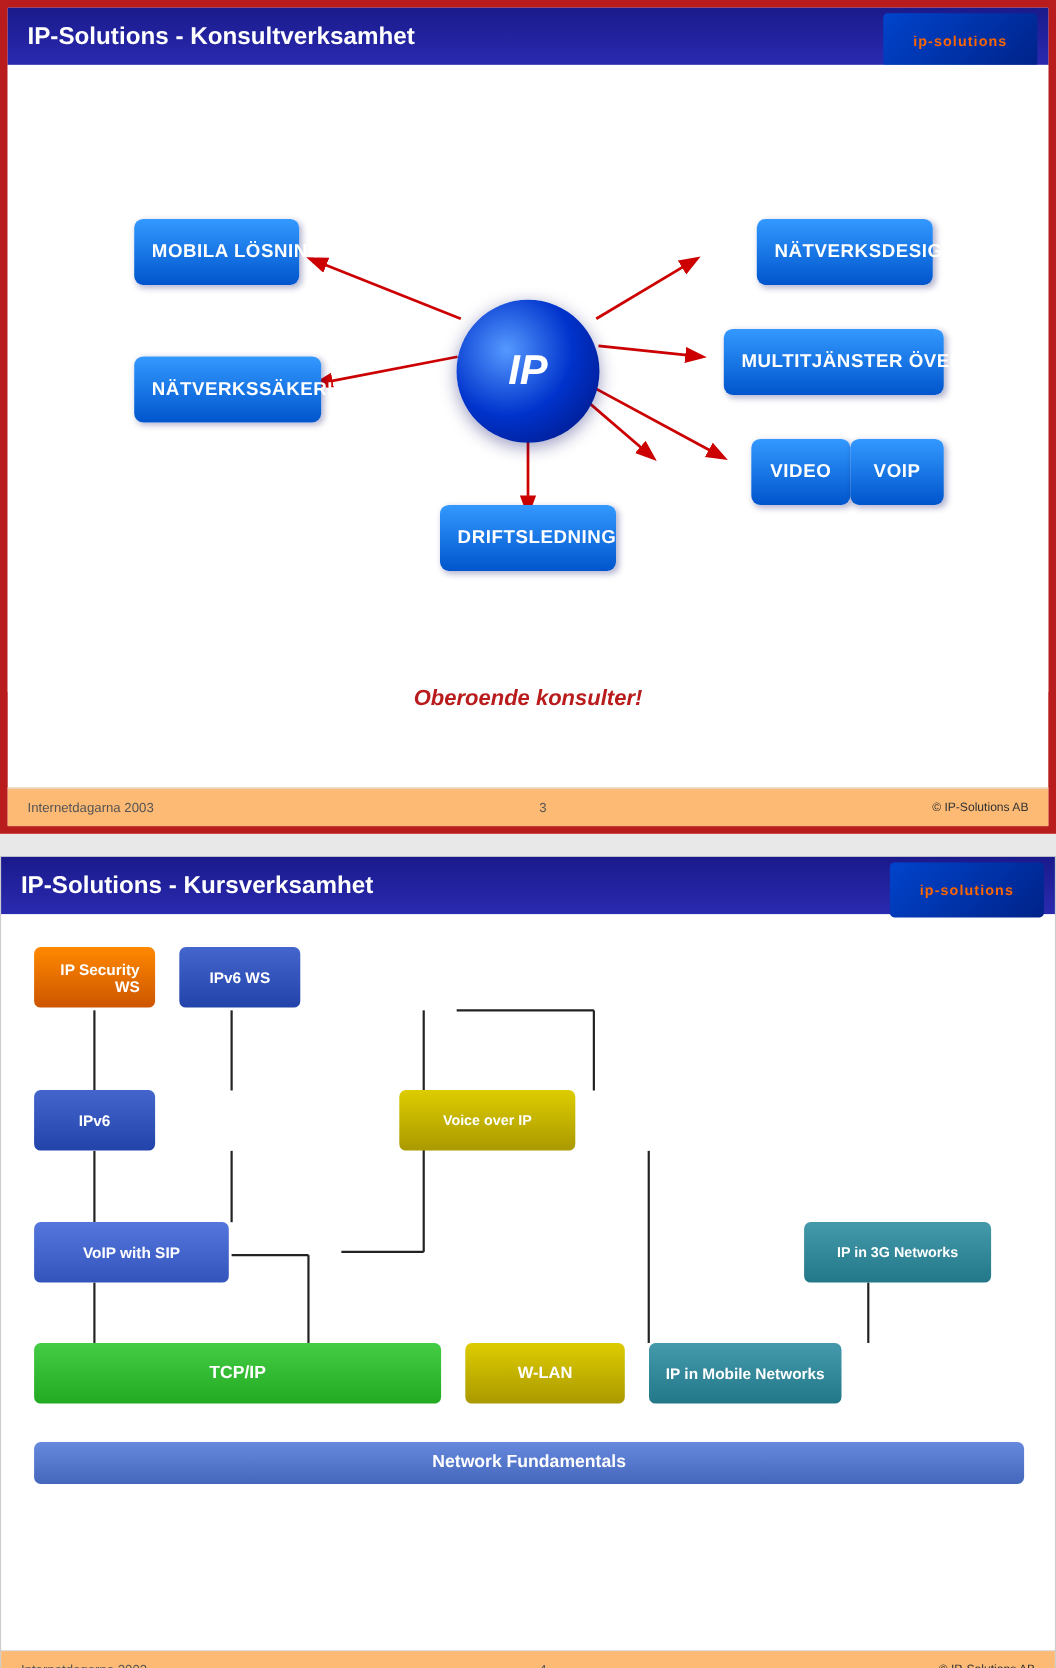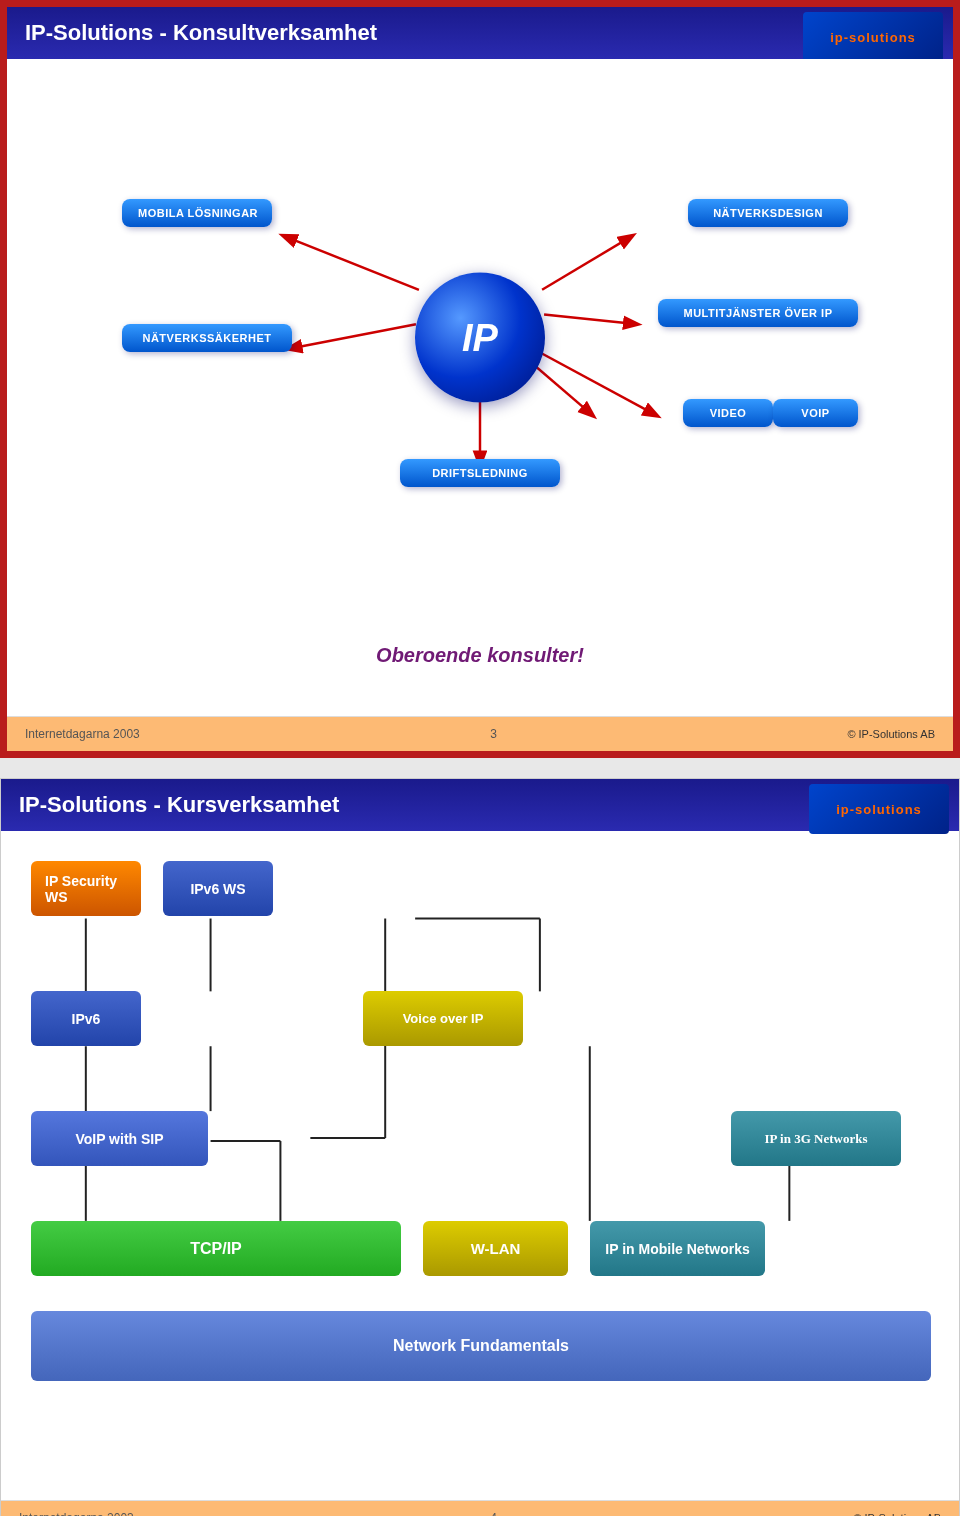--- a/index.html
+++ b/index.html
@@ -99,24 +99,24 @@
       font-size: 38px;
       font-weight: bold;
       font-style: italic;
     }
 
     
     .pill-btn {
       position: absolute;
       background: linear-gradient(to bottom, #3399ff, #0055cc);
       color: white;
-      font-size: 11px;
+      font-size: 17px;
       font-weight: bold;
       text-align: center;
-      padding: 8px 16px;
+      padding: 20px 16px;
       border-radius: 8px;
       text-transform: uppercase;
       letter-spacing: 0.5px;
       box-shadow: 2px 2px 6px rgba(0,0,100,0.3);
       white-space: nowrap;
       z-index: 5;
     }
 
     .pill-mobila {
       left: 115px;
@@ -169,24 +169,24 @@
       width: 100%;
       height: 100%;
       pointer-events: none;
     }
 
     
     .tagline {
       text-align: center;
       font-size: 20px;
       font-style: italic;
-      color: #701a75;
-      font-weight: bold;
-      position: absolute;
-      bottom: 84px;
+      color: #b91c1c;
+      font-weight: bold;
+      position: absolute;
+      bottom: 104px;
       width: 100%;
     }
 
     
     .slide-footer {
       width: 100%;
       height: 35px;
       background: #fdba74;
       border-top: 1px solid #ddd;
       display: flex;
@@ -213,21 +213,21 @@
       padding: 30px 30px 20px 30px;
       position: relative;
       height: 660px;
     }
 
     .course-box {
       border-radius: 6px;
       display: flex;
       align-items: center;
       justify-content: center;
-      text-align: left;
+      text-align: right;
       font-weight: bold;
       font-size: 14px;
       color: white;
       padding: 10px 14px;
       min-height: 55px;
     }
 
     .box-orange {
       background: linear-gradient(to bottom, #ff8800, #cc5500);
       width: 110px;
@@ -249,34 +249,33 @@
       font-size: 13px;
     }
 
     .box-teal {
       background: linear-gradient(to bottom, #4499aa, #227788);
       width: 170px;
       font-size: 13px;
       position: absolute;
       left: 700px;
       top: 0;
-      font-family: Liberation Serif, serif;
     }
 
     .box-green-wide {
       background: linear-gradient(to bottom, #44cc44, #22aa22);
       width: 380px;
       font-size: 15px;
       color: white;
     }
 
     .box-blue-full {
       background: linear-gradient(to bottom, #6688dd, #4466bb);
       width: 900px;
-      height: 70px;
+      height: 38px;
       font-size: 16px;
       color: white;
       border-radius: 6px;
       display: flex;
       align-items: center;
       justify-content: center;
       font-weight: bold;
     }
 
     

